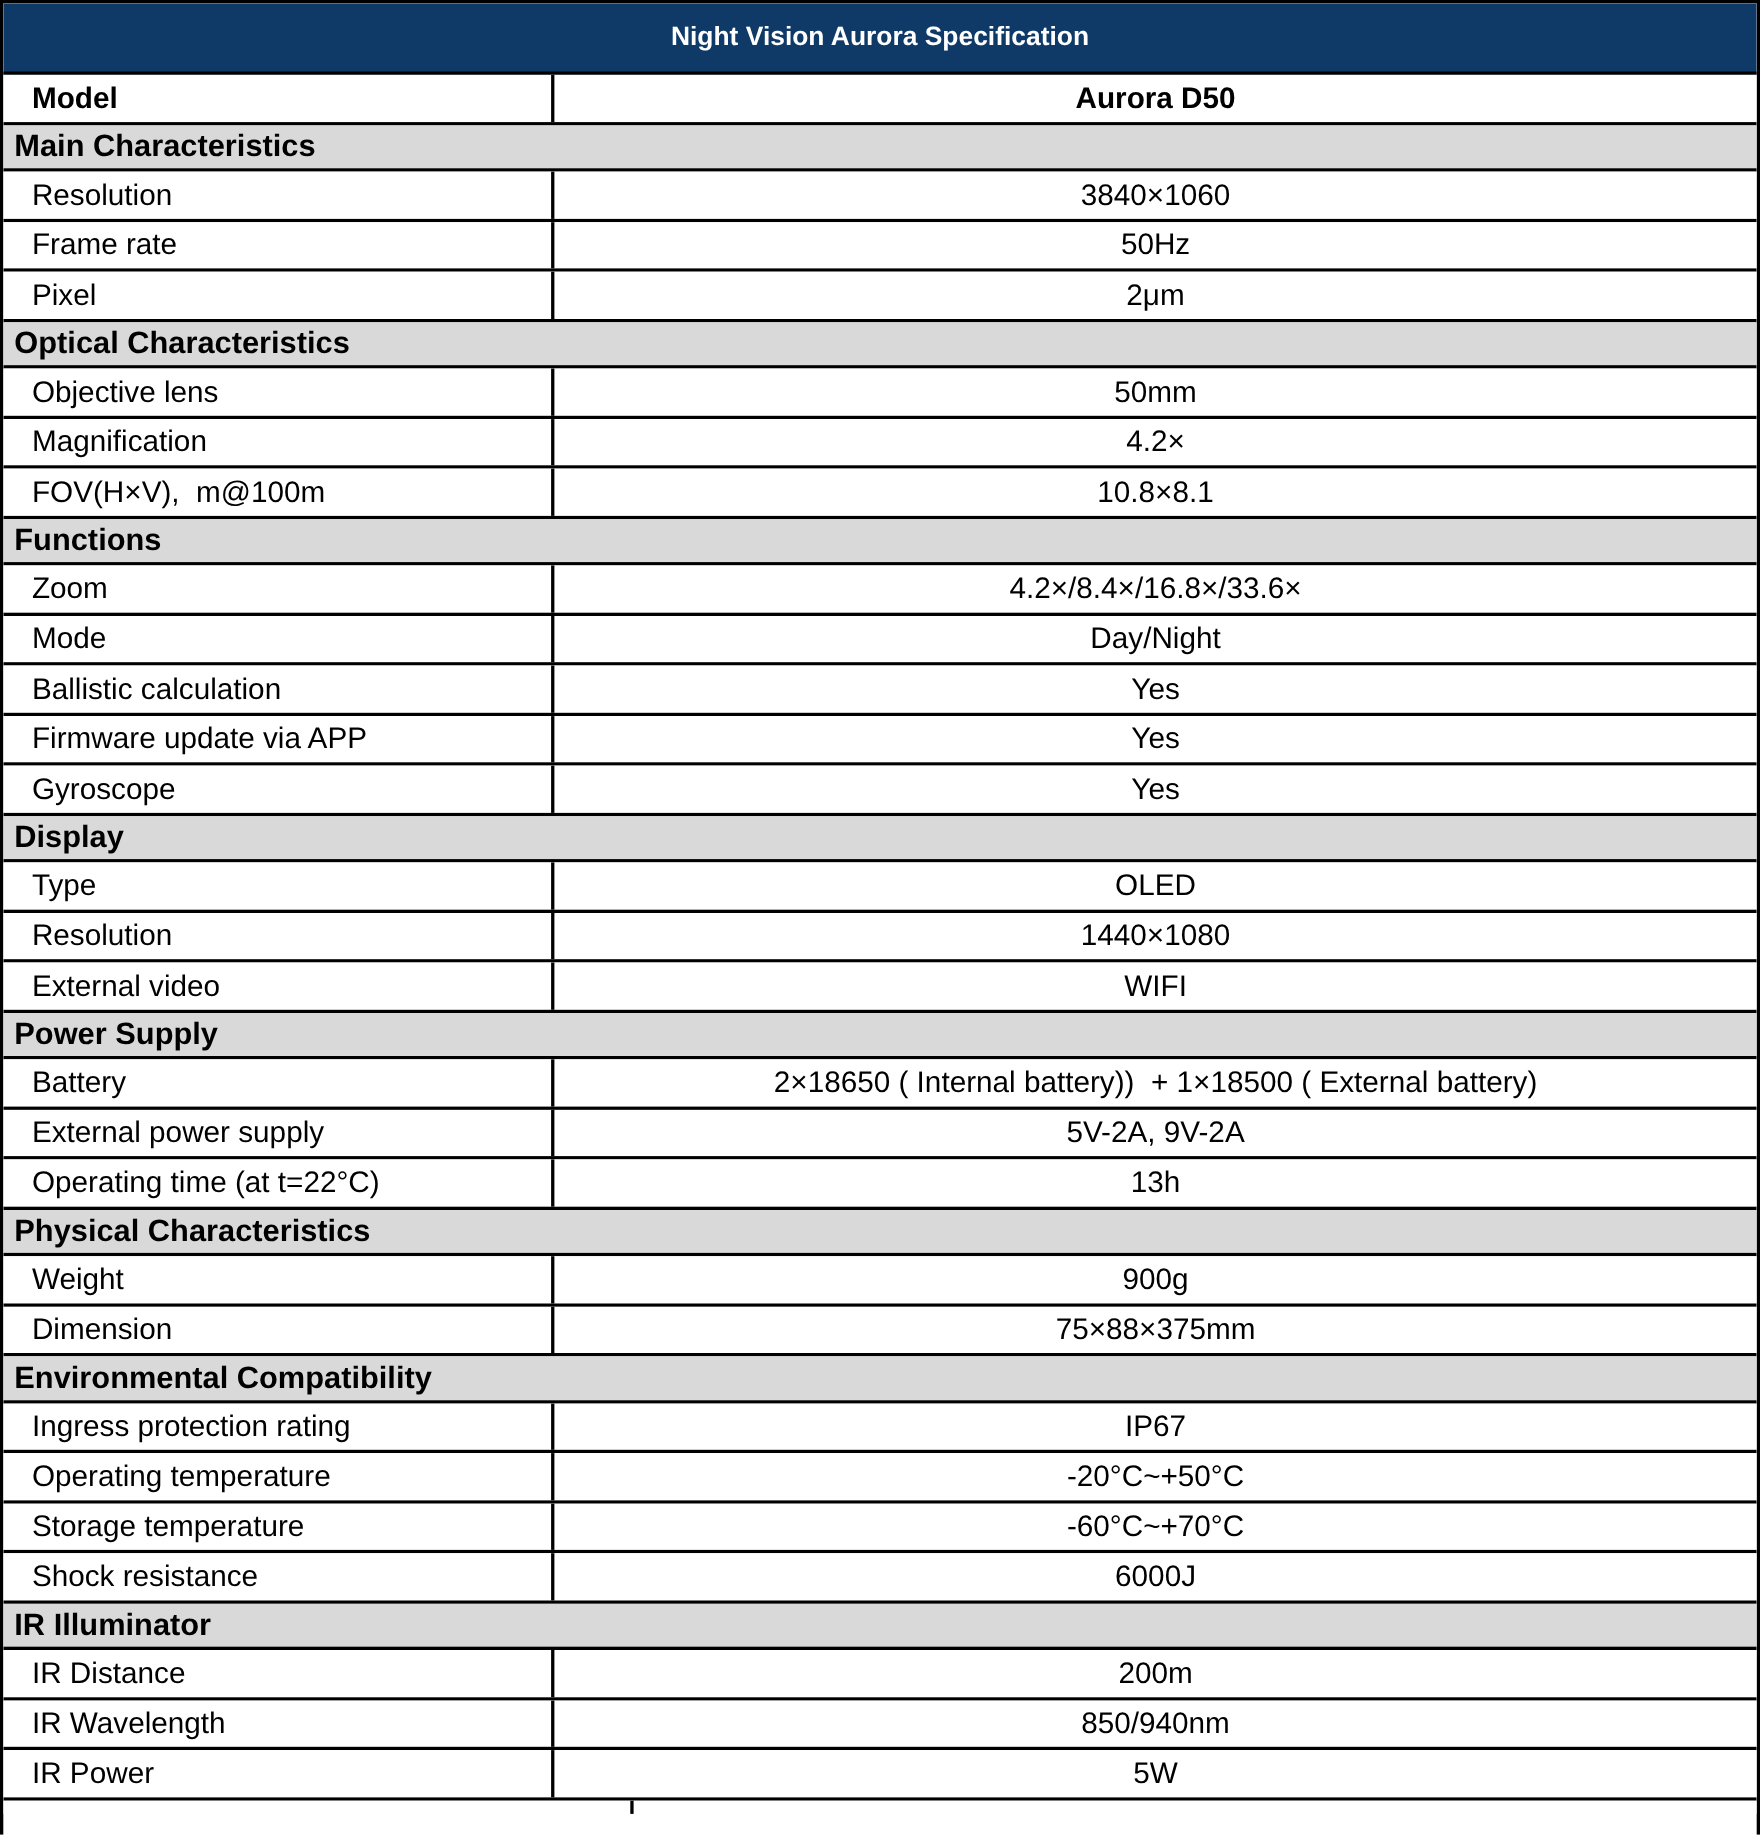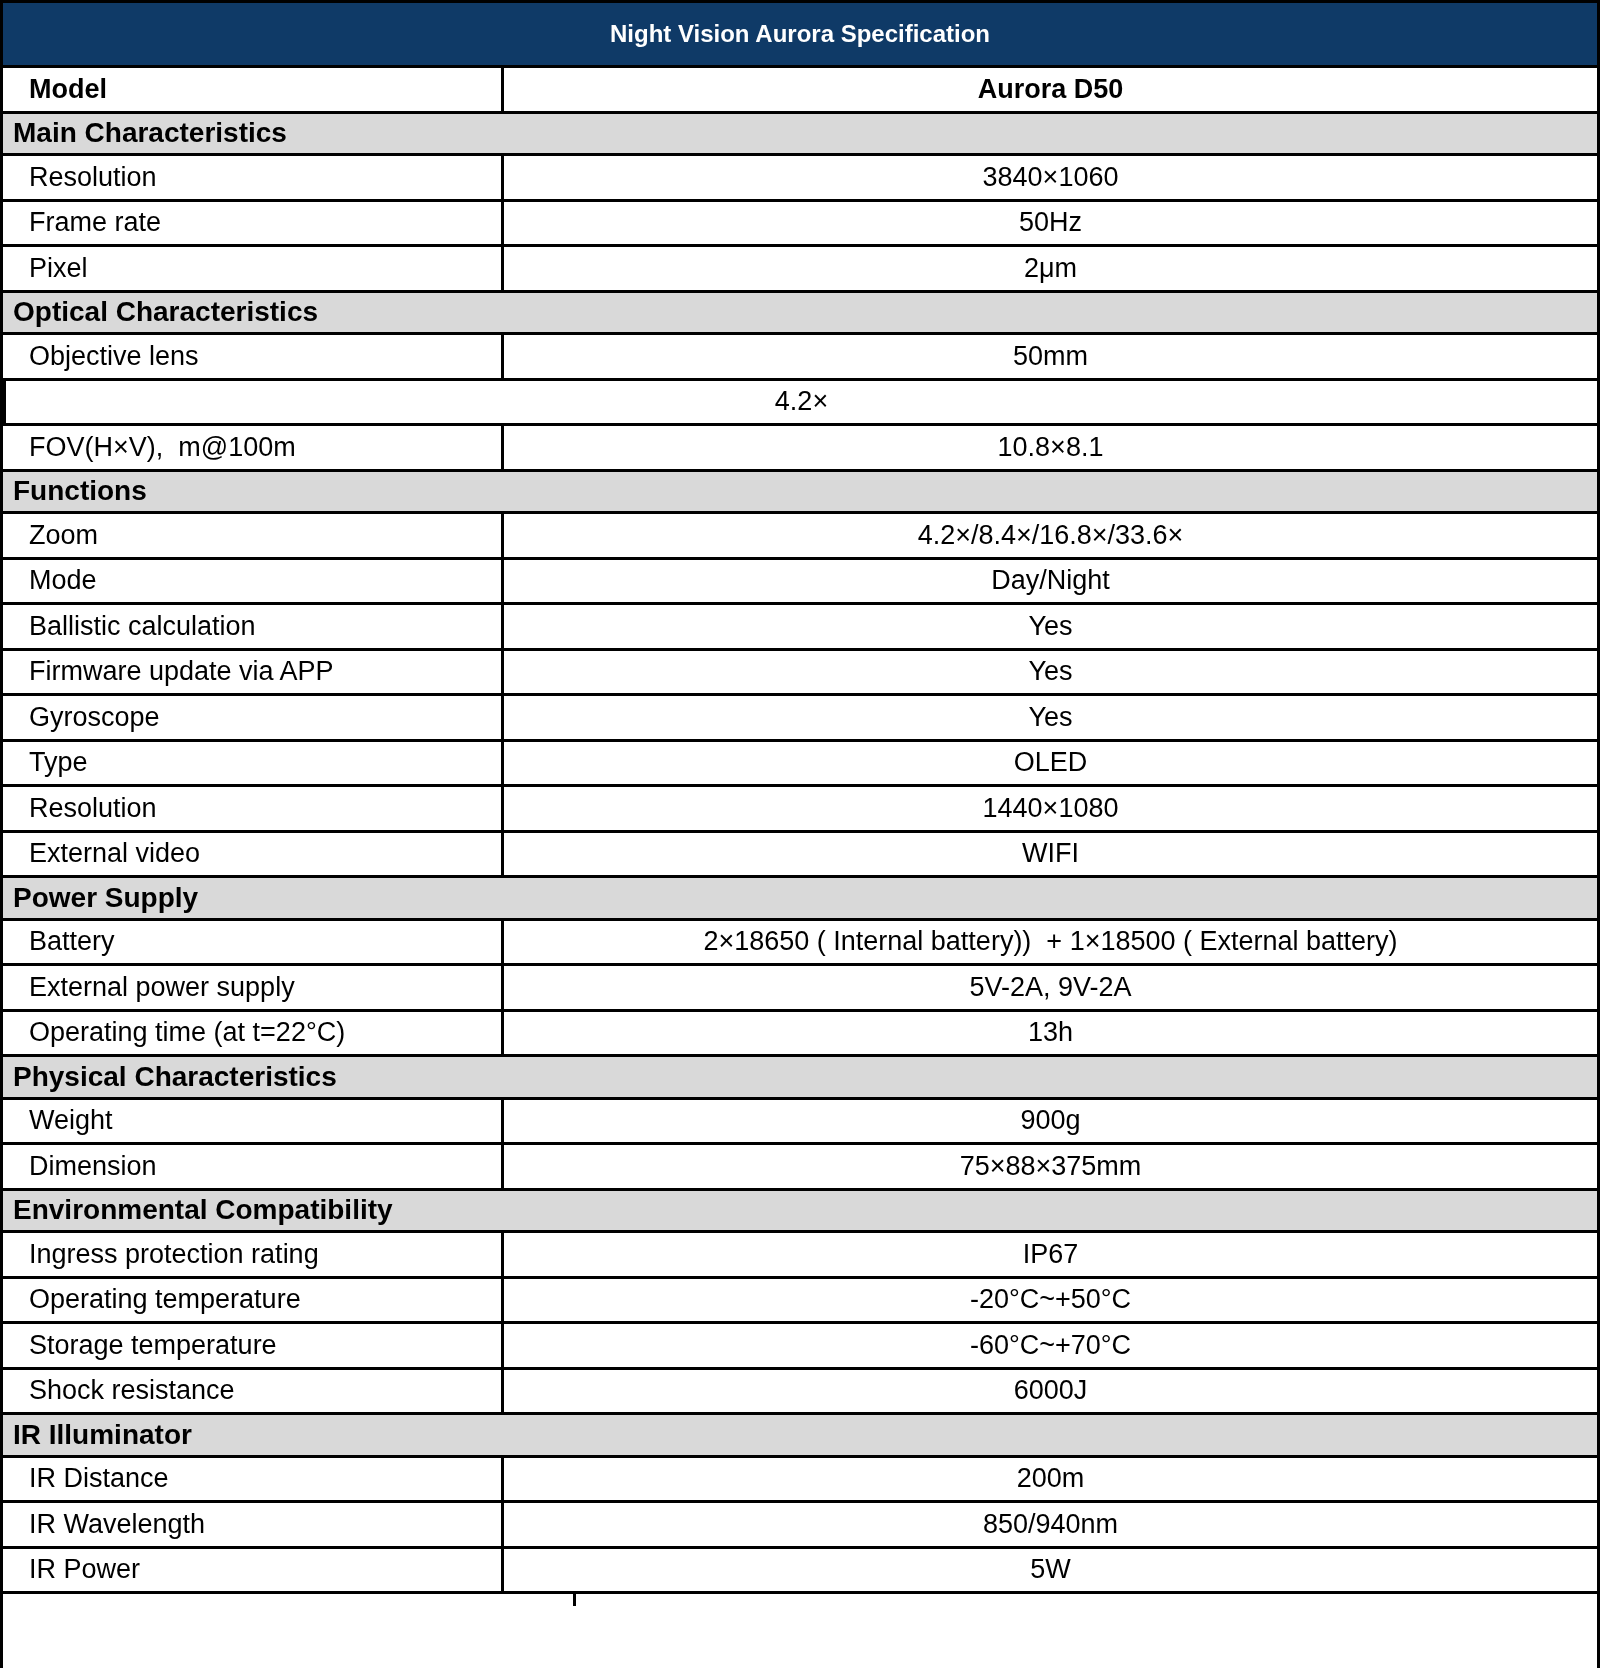--- a/index.html
+++ b/index.html
@@ -97,20 +97,21 @@
       <div class="row">
         <div class="cell label">Pixel</div>
         <div class="cell value">2μm</div>
       </div>
       <div class="section-row" style="background: rgb(217, 217, 217);">Optical Characteristics</div>
       <div class="row">
         <div class="cell label">Objective lens</div>
         <div class="cell value">50mm</div>
       </div>
       <div class="row">
+        <div class="cell label">Magnification</div>
         <div class="cell value">4.2×</div>
       </div>
       <div class="row">
         <div class="cell label">FOV(H×V),  m@100m</div>
         <div class="cell value">10.8×8.1</div>
       </div>
       <div class="section-row" style="background: rgb(217, 217, 217);">Functions</div>
       <div class="row">
         <div class="cell label">Zoom</div>
         <div class="cell value">4.2×/8.4×/16.8×/33.6×</div>
@@ -124,20 +125,21 @@
         <div class="cell value">Yes</div>
       </div>
       <div class="row">
         <div class="cell label">Firmware update via APP</div>
         <div class="cell value">Yes</div>
       </div>
       <div class="row">
         <div class="cell label">Gyroscope</div>
         <div class="cell value">Yes</div>
       </div>
+      <div class="section-row" style="background: rgb(217, 217, 217);">Display</div>
       <div class="row">
         <div class="cell label">Type</div>
         <div class="cell value">OLED</div>
       </div>
       <div class="row">
         <div class="cell label">Resolution</div>
         <div class="cell value">1440×1080</div>
       </div>
       <div class="row">
         <div class="cell label">External video</div>

